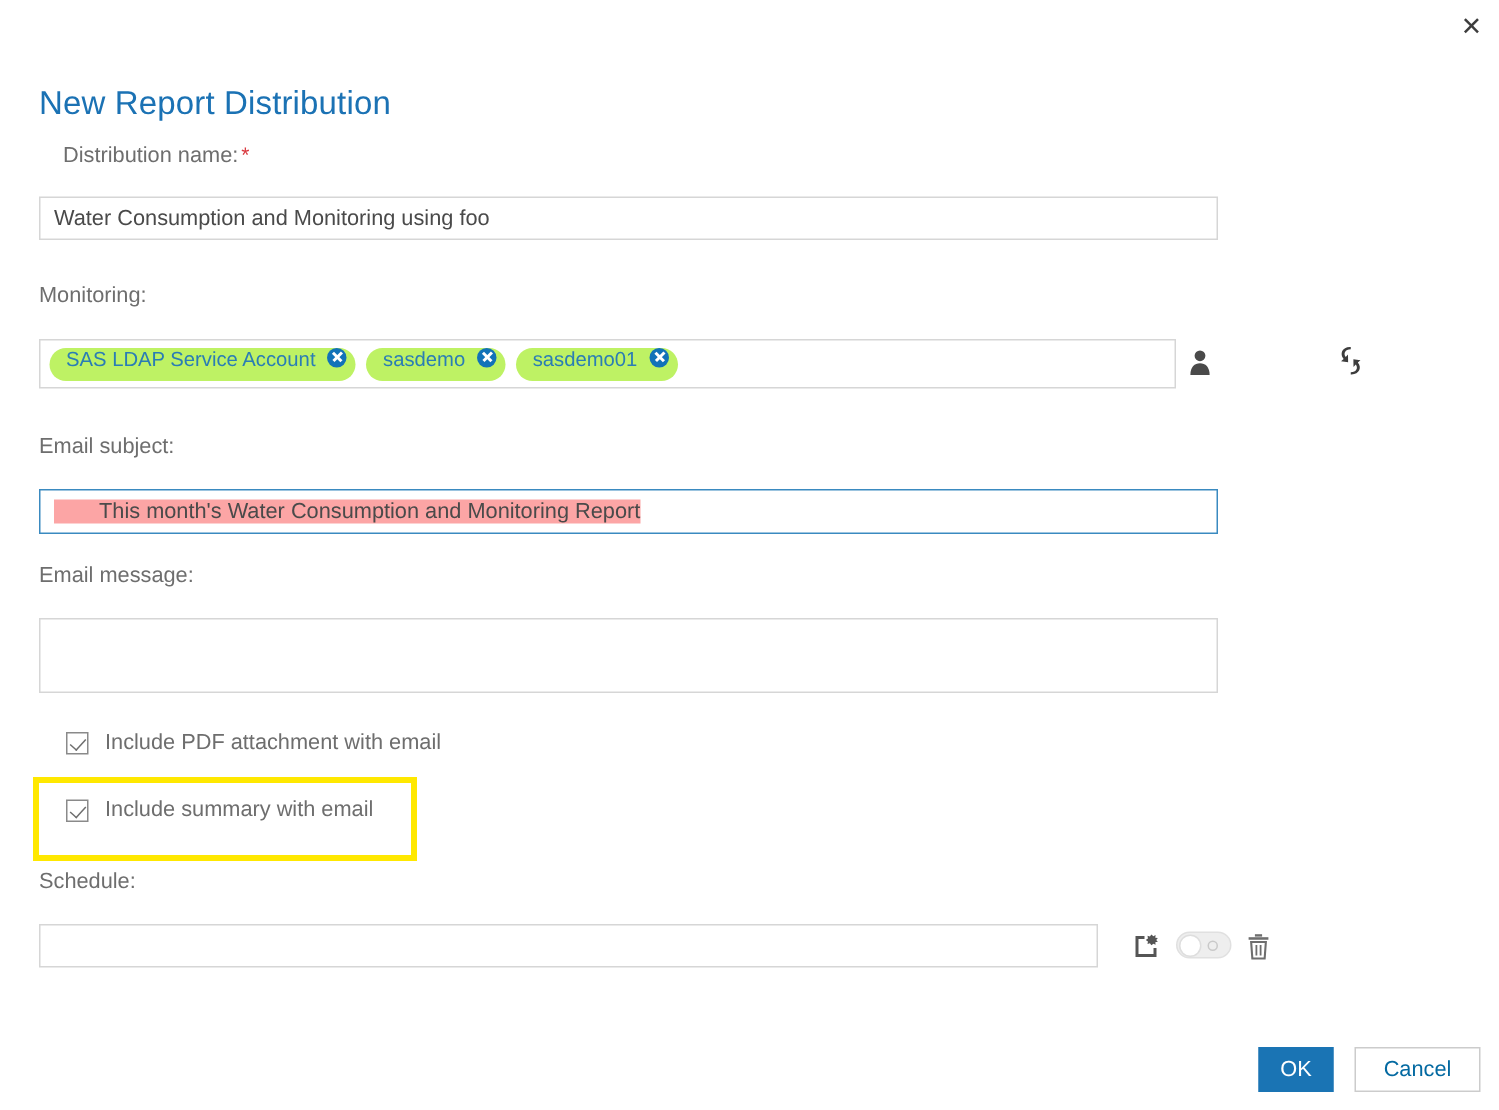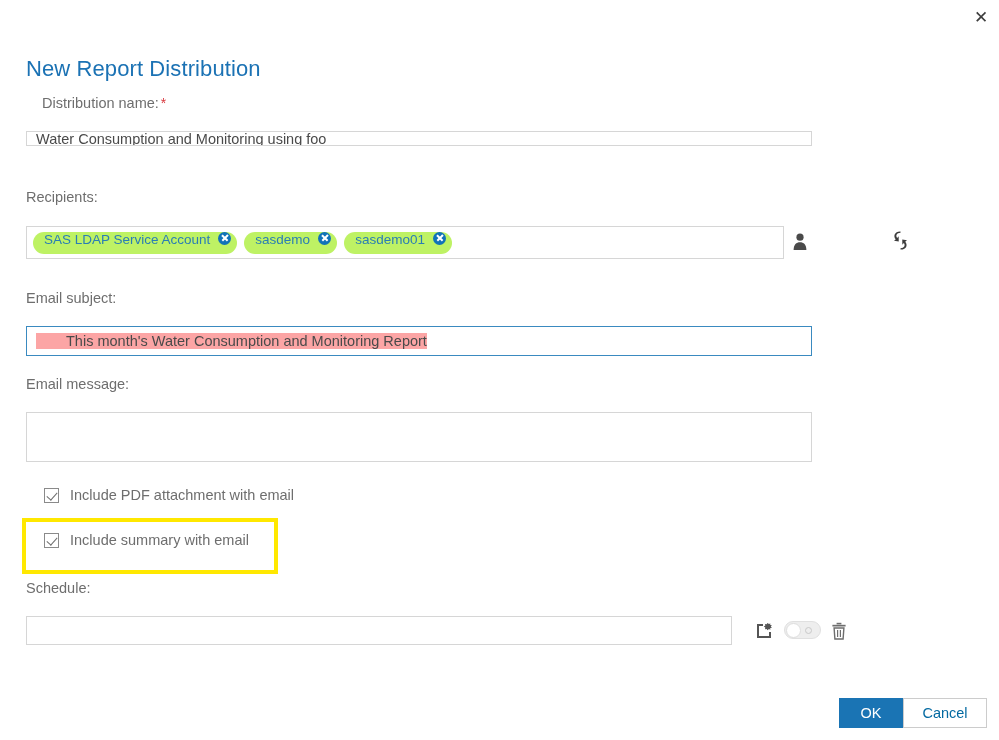--- a/index.html
+++ b/index.html
@@ -246,23 +246,23 @@
 
 <button class="close-btn">
   <span>✕</span>
 </button>
 
 <div class="dialog-title">New Report Distribution</div>
 
 <div class="field-label" style="left:42px; top:95px;">
   <span>Distribution name:</span><span class="req-star">*</span>
 </div>
-<input class="text-input" type="text" style="left: 26px; top: 131px; width: 786px; height: 15px;" value="Water Consumption and Monitoring using foo">
-
-<div class="field-label" style="left:26px; top:189px;">Recipients:</div>
+<input class="text-input" type="text" style="left: 26px; top: 131px; width: 786px; height: 29px;" value="Water Consumption and Monitoring using foo">
+
+<div class="field-label" style="left:26px; top:189px;">Monitoring:</div>
 
 <div class="chips-field" style="left:26px; top:226px; width:758px; height:33px;">
   <span class="chip">
     <span class="chip-label">SAS LDAP Service Account</span>
     <span class="chip-remove"></span>
   </span>
   <span class="chip">
     <span class="chip-label">sasdemo</span>
     <span class="chip-remove"></span>
   </span>
@@ -326,14 +326,14 @@
 <button class="icon-btn" style="left:829px; top:620px; width:20px; height:22px;">
   <svg width="16" height="19" viewBox="0 0 16 19">
     <rect x="5.6" y="0.8" width="4.8" height="1.6" fill="#6e6e6e"></rect>
     <rect x="1.4" y="2.8" width="13.2" height="1.7" fill="#6e6e6e"></rect>
     <path d="M3.1 6 H12.9 L12.1 17 H3.9 Z" fill="none" stroke="#6e6e6e" stroke-width="1.4"></path>
     <rect x="6" y="8" width="1.2" height="7" fill="#6e6e6e"></rect>
     <rect x="8.8" y="8" width="1.2" height="7" fill="#6e6e6e"></rect>
   </svg>
 </button>
 
-<button class="btn btn-primary" style="left:839px; top:698px; width:64px;">OK</button>
+<button class="btn btn-primary" style="left:839px; top:698px; width:50px;">OK</button>
 <button class="btn btn-secondary" style="left:903px; top:698px; width:84px;">Cancel</button>
 
 </body></html>

